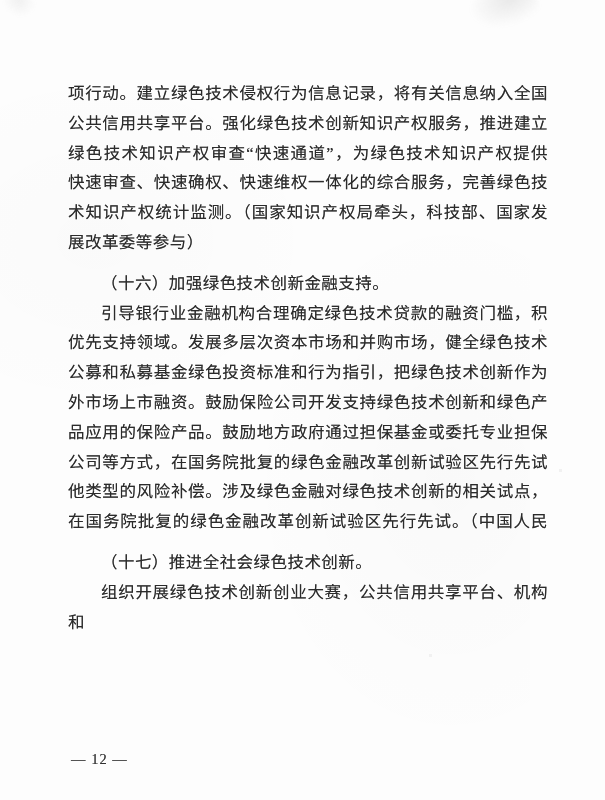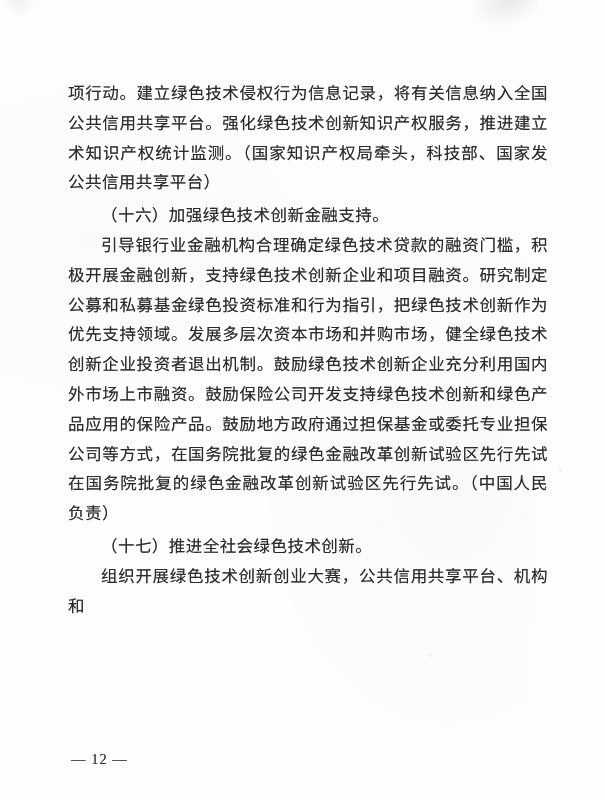--- a/index.html
+++ b/index.html
@@ -76,21 +76,21 @@
     white-space: normal;
   }
   .line.justify {
     text-align: justify;
     text-align-last: justify;
   }
   .line.indent {
     text-indent: 2em;
   }
   .line.heading {
-    margin-top: 3px;
+    margin-top: 11px;
   }
   .footer {
     position: absolute;
     left: 71px;
     top: 751px;
     font-size: 14.5px;
     letter-spacing: 1px;
     color: #323232;
     text-shadow: 0 0 0.5px rgba(45,45,45,0.5);
   }
@@ -99,31 +99,31 @@
 <body>
 
 <div class="page">
   <div class="smudge-tl"></div>
   <div class="smudge-tr"></div>
   <div class="speckles"></div>
 
   <div class="text-body" id="lines">
       <div class="line justify">项行动。建立绿色技术侵权行为信息记录，将有关信息纳入全国</div>
       <div class="line justify">公共信用共享平台。强化绿色技术创新知识产权服务，推进建立</div>
+      <div class="line justify">绿色技术知识产权审查“快速通道”，为绿色技术知识产权提供</div>
+      <div class="line justify">快速审查、快速确权、快速维权一体化的综合服务，完善绿色技</div>
       <div class="line justify">术知识产权统计监测。（国家知识产权局牵头，科技部、国家发</div>
-      <div class="line">公共信用共享平台）</div>
+      <div class="line">展改革委等参与）</div>
       <div class="line indent heading">（十六）加强绿色技术创新金融支持。</div>
       <div class="line indent justify">引导银行业金融机构合理确定绿色技术贷款的融资门槛，积</div>
-      <div class="line justify">极开展金融创新，支持绿色技术创新企业和项目融资。研究制定</div>
+      <div class="line justify">优先支持领域。发展多层次资本市场和并购市场，健全绿色技术</div>
       <div class="line justify">公募和私募基金绿色投资标准和行为指引，把绿色技术创新作为</div>
-      <div class="line justify">优先支持领域。发展多层次资本市场和并购市场，健全绿色技术</div>
-      <div class="line justify">创新企业投资者退出机制。鼓励绿色技术创新企业充分利用国内</div>
       <div class="line justify">外市场上市融资。鼓励保险公司开发支持绿色技术创新和绿色产</div>
       <div class="line justify">品应用的保险产品。鼓励地方政府通过担保基金或委托专业担保</div>
       <div class="line justify">公司等方式，在国务院批复的绿色金融改革创新试验区先行先试</div>
+      <div class="line justify">他类型的风险补偿。涉及绿色金融对绿色技术创新的相关试点，</div>
       <div class="line justify">在国务院批复的绿色金融改革创新试验区先行先试。（中国人民</div>
-      <div class="line">负责）</div>
       <div class="line indent heading">（十七）推进全社会绿色技术创新。</div>
       <div class="line indent justify">组织开展绿色技术创新创业大赛，公共信用共享平台、机构和</div>
     </div>
 
   <div class="footer">— 12 —</div>
 </div>
 
 </body></html>

